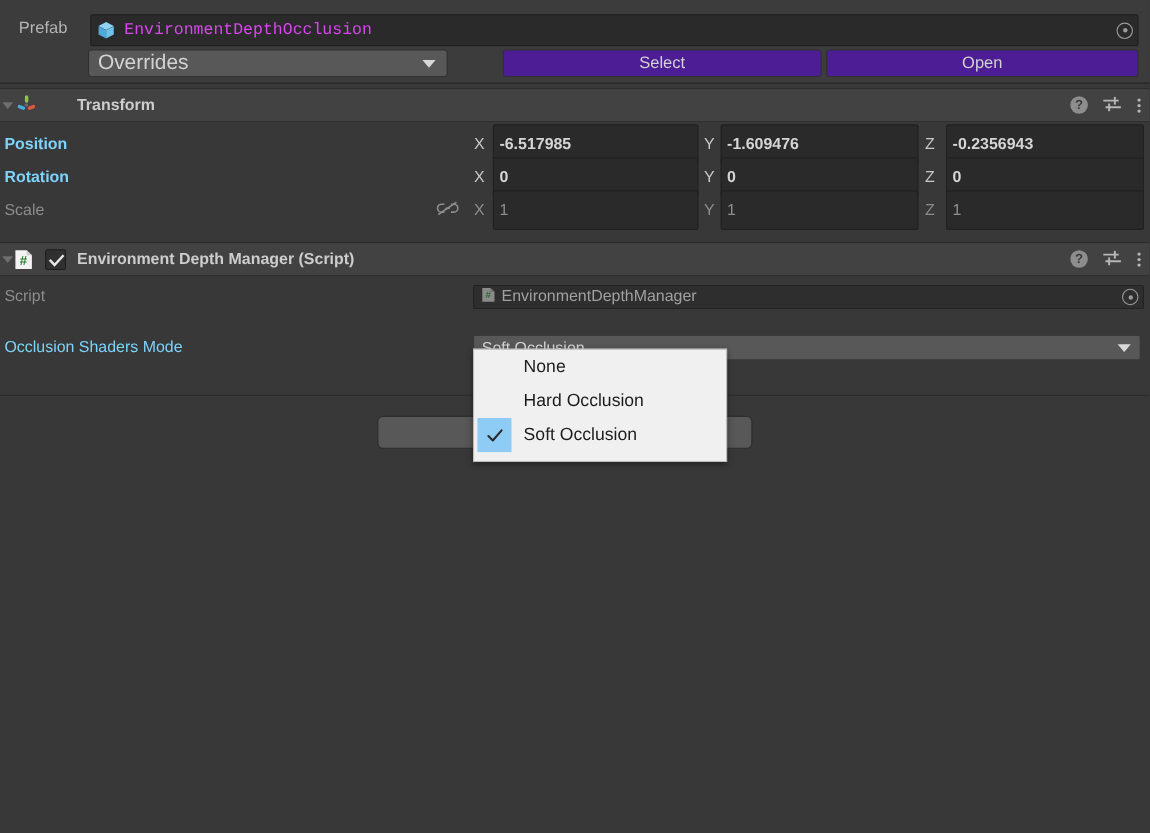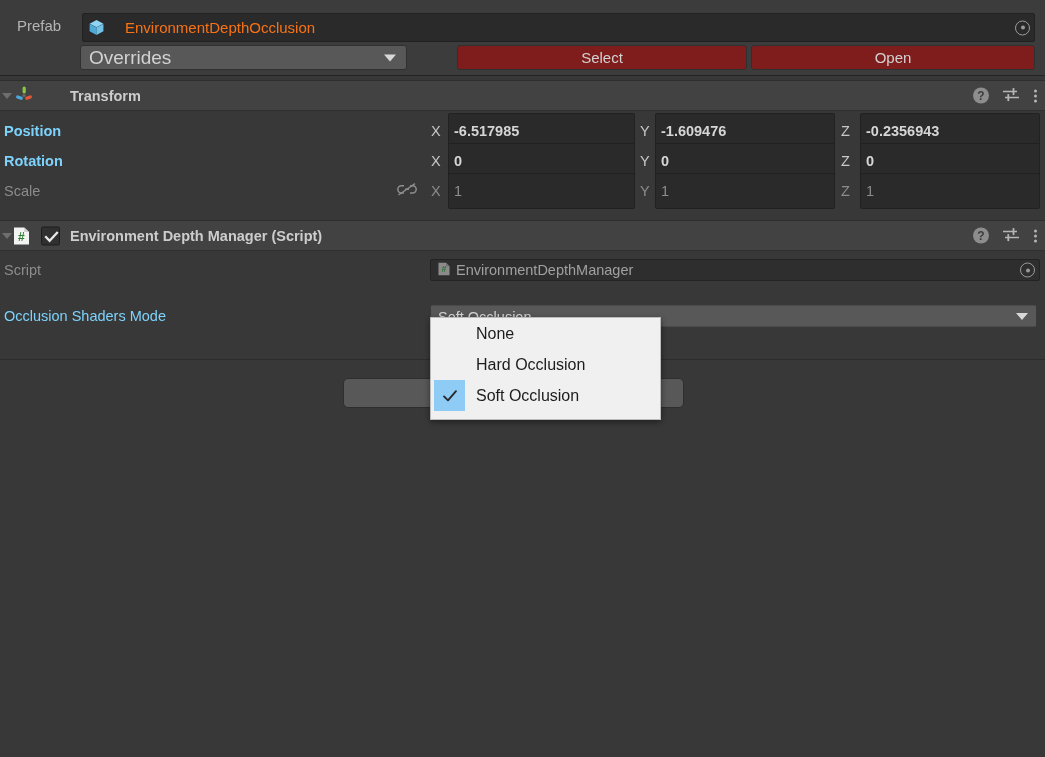--- a/index.html
+++ b/index.html
@@ -43,22 +43,23 @@
     background: #2a2a2a;
     border: 1px solid #212121;
     border-radius: 2px;
     box-sizing: border-box;
     display: flex;
     align-items: center;
     padding-left: 5px;
   }
   #prefab-field .pf-name {
     font-size: 15px;
-    color: #f97316;
-    margin-left: 20px;
+    color: #d946ef;
+    margin-left: 8px;
+    font-family: Liberation Mono, monospace;
   }
   .obj-picker {
     position: absolute;
     right: 4px; top: 50%;
     transform: translateY(-50%);
     width: 15px; height: 15px;
     border: 1.6px solid #9a9a9a;
     border-radius: 50%;
     box-sizing: border-box;
   }
@@ -94,21 +95,21 @@
     right: 10px; top: 50%;
     transform: translateY(-50%);
     width: 0; height: 0;
     border-left: 6px solid transparent;
     border-right: 6px solid transparent;
     border-top: 7px solid #d8d8d8;
   }
   .topbtn {
     position: absolute;
     top: 45px; height: 25px;
-    background: #7f1d1d;
+    background: #4c1d95;
     border: 1px solid #303030;
     border-radius: 3px;
     box-sizing: border-box;
     display: flex;
     align-items: center;
     justify-content: center;
     font-size: 15px;
     color: #d2d2d2;
   }
   #select-btn { left: 457px; width: 290px; }

